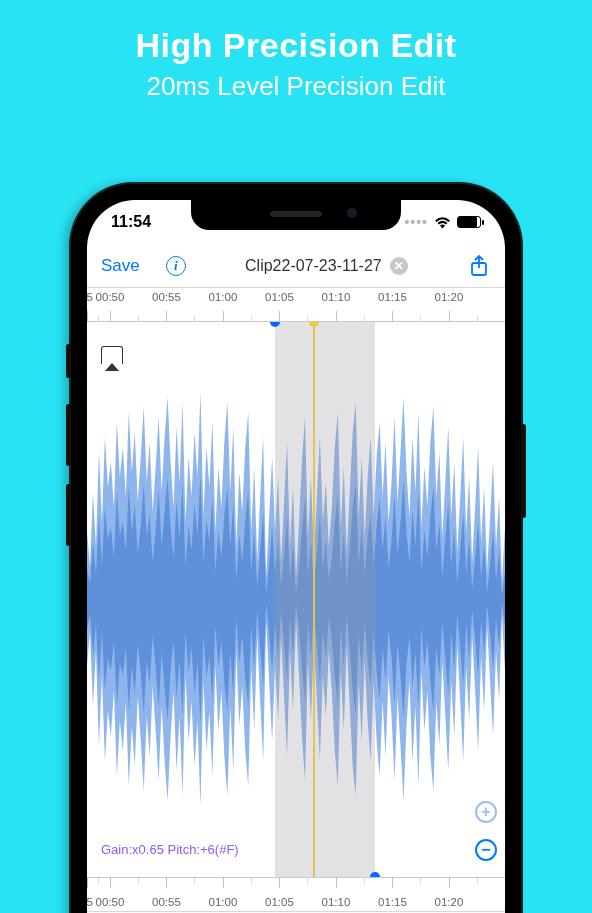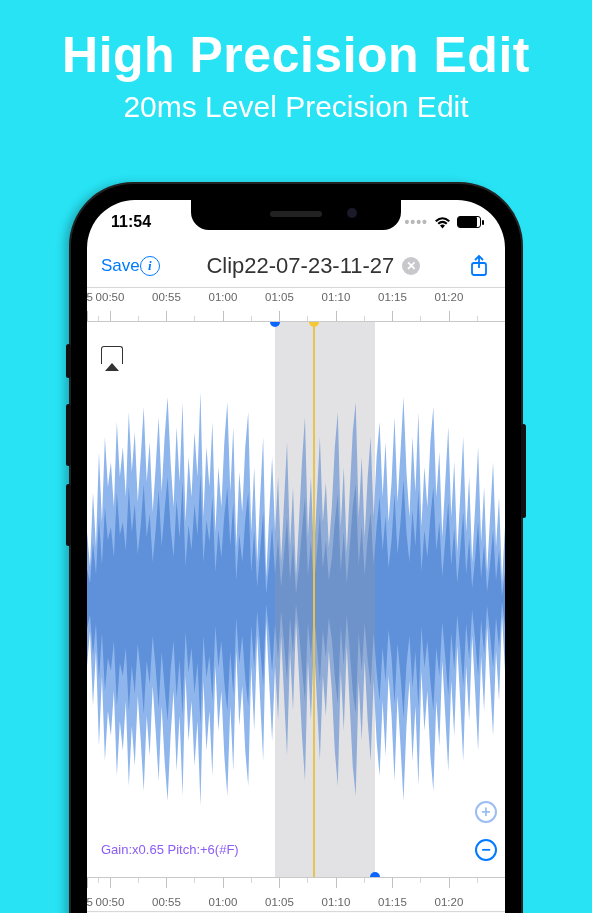--- a/index.html
+++ b/index.html
@@ -5,22 +5,22 @@
 * { margin: 0; padding: 0; box-sizing: border-box; }
 body {
   width: 592px;
   height: 913px;
   background: #27E3F4;
   font-family: -apple-system, "Helvetica Neue", Arial, sans-serif;
   overflow: hidden;
   position: relative;
 }
 .promo { text-align: center; color: #fff; padding-top: 26px; }
-.promo h1 { font-size: 50px; font-weight: 700; letter-spacing: .5px; }
-.promo h2 { font-size: 30px; font-weight: 400; margin-top: 6px; }
+.promo h1 { font-size: 34px; font-weight: 700; letter-spacing: .5px; }
+.promo h2 { font-size: 26px; font-weight: 400; margin-top: 6px; }
 
 .phone {
   position: absolute;
   left: 50%;
   top: 184px;
   transform: translateX(-50%);
   width: 450px;
   height: 920px;
   background: #000;
   border-radius: 62px;
@@ -61,28 +61,28 @@
 }
 .status-right { display: flex; gap: 6px; align-items: center; }
 .dots { letter-spacing: 1px; color: #b8b8b8; font-size: 14px; }
 .battery {
   width: 24px; height: 12px; border: 1.5px solid #000; border-radius: 3px; position: relative;
 }
 .battery::after { content: ""; position: absolute; right: -4px; top: 3px; width: 2px; height: 5px; background: #000; border-radius: 1px; }
 .battery-fill { width: 85%; height: 100%; background: #000; border-radius: 1px; }
 
 .header {
-  height: 44px; display: flex; align-items: center; padding: 0 14px; gap: 0;
+  height: 44px; display: flex; align-items: center; padding: 0 14px; gap: 26px;
   border-bottom: 1px solid #d8d8d8;
 }
 .hlink { color: #007AFF; font-size: 17px; }
 .info-ico { width: 20px; height: 20px; border: 1.8px solid #007AFF; border-radius: 50%;
   color: #007AFF; font-size: 13px; font-weight: 700; display: flex; align-items: center; justify-content: center; font-family: Georgia, serif; font-style: italic; }
 .title-wrap { flex: 1; display: flex; align-items: center; justify-content: center; gap: 8px; }
-.clip-title { color: #333; font-size: 22px; }
+.clip-title { color: #333; font-size: 16px; }
 .clear-btn { width: 18px; height: 18px; background: #c7c7cc; border-radius: 50%; color: #fff;
   display: flex; align-items: center; justify-content: center; font-size: 12px; line-height: 1; font-weight: 700; }
 .share-ico { width: 24px; height: 24px; color: #007AFF; }
 
 .ruler {
   height: 34px; border-bottom: 1px solid #c9c9c9; position: relative;
   display: flex; font-size: 11.5px; color: #666;
 }
 .ruler.bottom { border-bottom: none; border-top: 1px solid #c9c9c9; }
 .ruler .tick {

